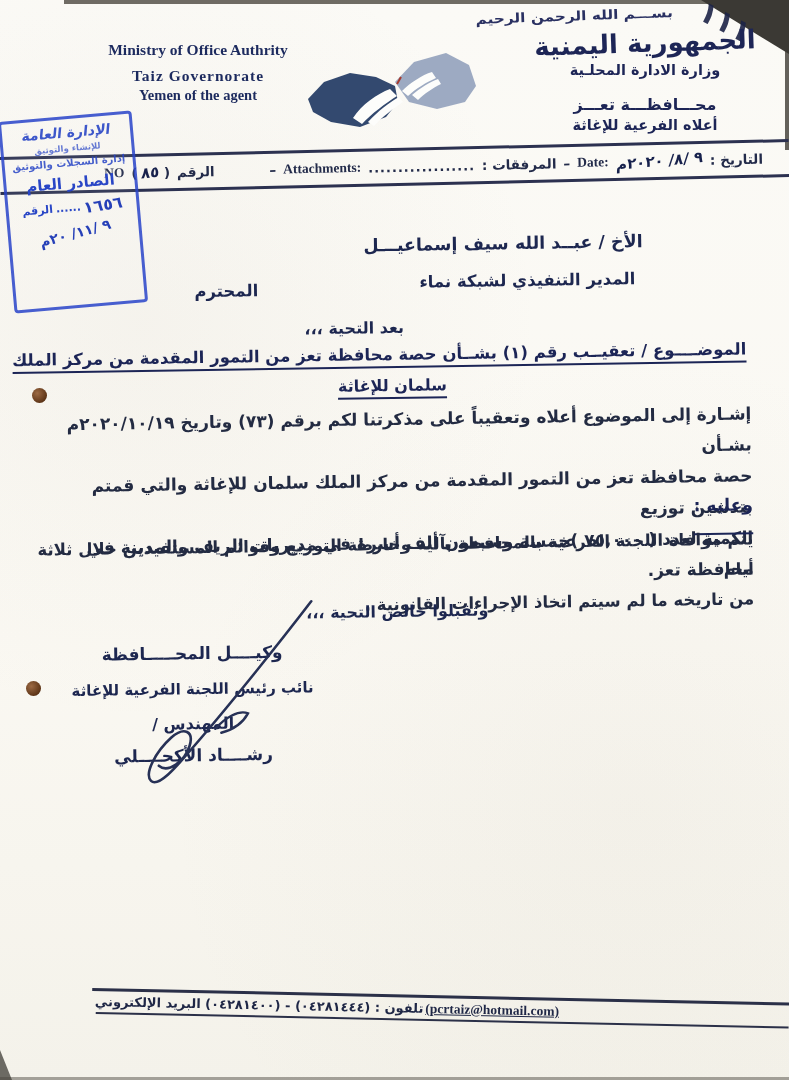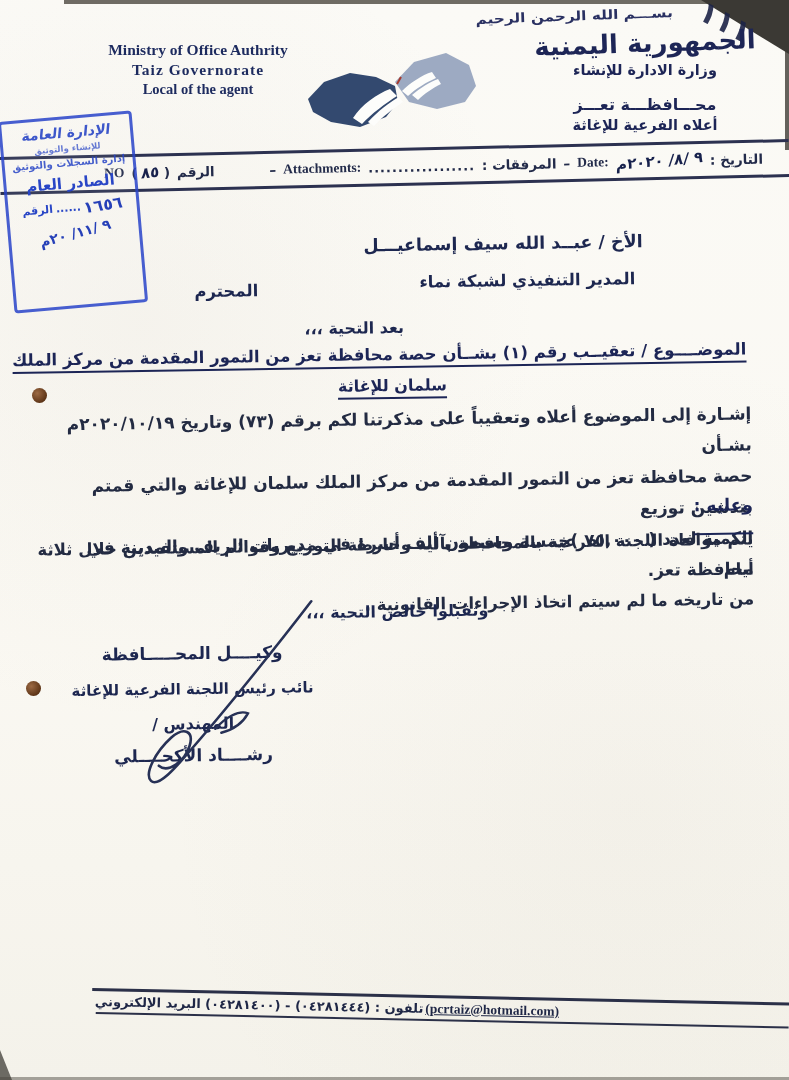--- a/index.html
+++ b/index.html
@@ -23,21 +23,21 @@
   .corner-mark{position:absolute;top:4px;right:36px;font-size:30px;font-weight:bold;color:#1d2447;
     transform:rotate(28deg);letter-spacing:5px;opacity:.9;}
 
   
   .basmala{position:absolute;left:472px;top:12px;width:170px;font-size:13px;font-weight:bold;
     color:#2a3162;transform:rotate(-2deg) scaleX(1.18);transform-origin:left top;direction:rtl;white-space:nowrap;}
   .hdr-en{position:absolute;left:78px;top:38px;width:240px;text-align:center;color:#1c2a5e;
     font-family:"Liberation Serif",serif;}
   .hdr-en .l1{font-size:21px;font-weight:bold;font-style:italic;letter-spacing:1px;}
   .hdr-en .l2{font-size:15.5px;font-weight:bold;margin-top:3px;}
-  .hdr-en .l3{font-size:15.5px;font-weight:bold;margin-top:2px;letter-spacing:1px;}
+  .hdr-en .l3{font-size:15.5px;font-weight:bold;margin-top:8px;letter-spacing:1px;}
   .hdr-en .l4{font-size:14.5px;font-weight:bold;margin-top:2px;}
   .hdr-ar{position:absolute;right:8px;top:28px;width:272px;text-align:center;direction:rtl;color:#1d2556;}
   .hdr-ar .a1{font-size:26px;font-weight:bold;transform:rotate(-2deg);white-space:nowrap;}
   .hdr-ar .a2{font-size:14.5px;font-weight:bold;margin-top:4px;}
   .hdr-ar .a3{font-size:16px;font-weight:bold;margin-top:17px;letter-spacing:1px;}
   .hdr-ar .a4{font-size:14.5px;font-weight:bold;margin-top:3px;}
   .logo{position:absolute;left:298px;top:44px;width:190px;height:100px;}
 
   
   .band{position:absolute;left:0;right:0;top:148px;height:38px;
@@ -121,26 +121,26 @@
   <div class="edge-bottom"></div>
   <div class="corner-bl"></div>
 
   <div class="corner-mark">١١١</div>
 
   <div class="basmala">بســـم الله الرحمن الرحيم</div>
 
   <div class="hdr-en">
     <div class="l2">Ministry of Office Authrity</div>
     <div class="l3">Taiz  Governorate</div>
-    <div class="l4">Local of the agent</div>
+    <div class="l4">Yemen of the agent</div>
   </div>
 
   <div class="hdr-ar">
     <div class="a1">الجمهورية اليمنية</div>
-    <div class="a2">وزارة الادارة للإنشاء</div>
+    <div class="a2">وزارة الادارة المحلـية</div>
     <div class="a3">محـــافظـــة تعـــز</div>
     <div class="a4">أعلاه الفرعية للإغاثة</div>
   </div>
 
   <svg class="logo" viewBox="0 0 190 100">
     <path d="M10,55 L26,38 L52,29 L78,33 L97,42 L100,58 L88,73 L62,83 L33,78 L15,68 Z" fill="#33496f"></path>
     <path d="M97,38 L116,18 L148,9 L171,21 L178,42 L167,58 L139,65 L111,58 Z" fill="#9daac2"></path>
     <path d="M55,74 C64,60 79,50 92,45 L99,52 C88,59 73,70 64,80 Z" fill="#fdfdfb"></path>
     <path d="M70,78 C80,67 92,58 101,53 L105,58 C96,64 84,73 76,82 Z" fill="#fdfdfb"></path>
     <path d="M104,47 C112,39 124,31 134,28 L138,34 C129,38 117,45 110,52 Z" fill="#fdfdfb"></path>

